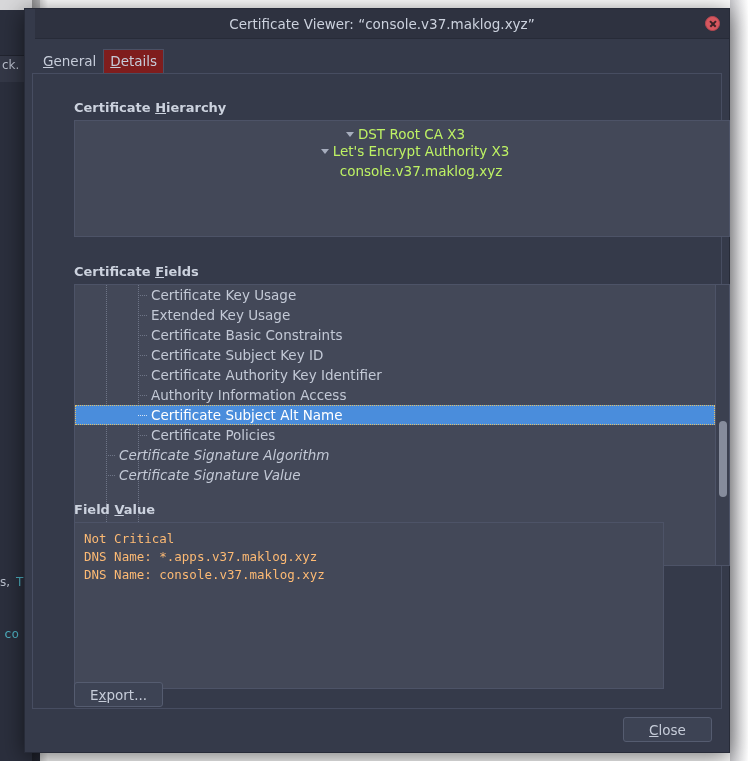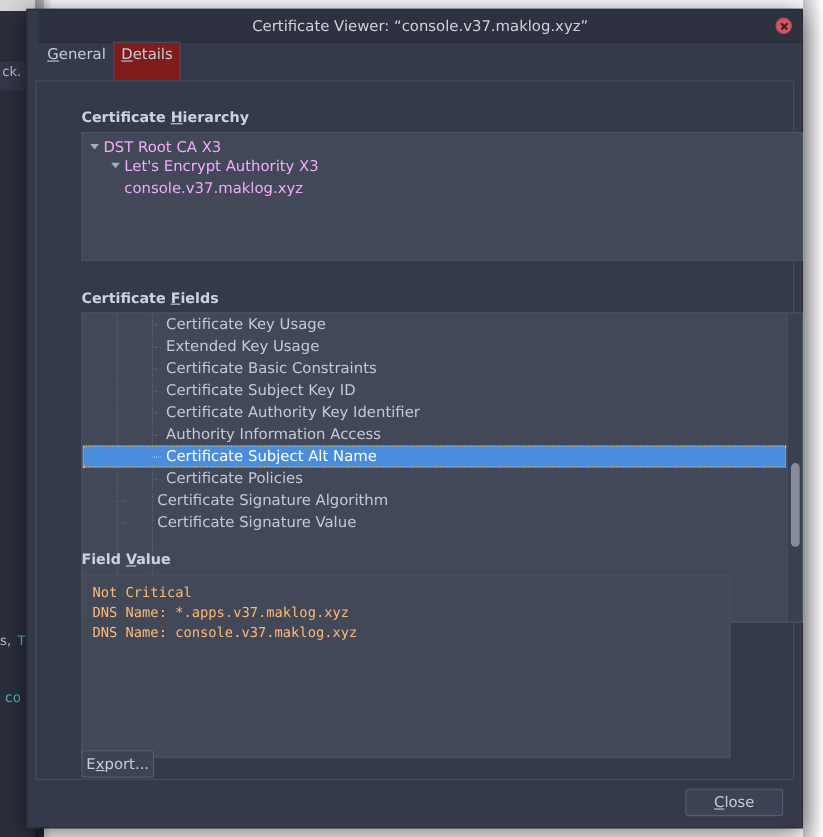--- a/index.html
+++ b/index.html
@@ -93,21 +93,21 @@
   #close-x::before { transform: rotate(45deg); }
   #close-x::after  { transform: rotate(-45deg); }
 
   
   #tabstrip {
     position: absolute; left: 11px; top: 39px;
     height: 26px;
     display: flex; align-items: flex-end;
   }
   .tab {
-    padding: 3px 6px 15px 6px;
+    padding: 3px 6px 4px 6px;
     font-size: 13.5px;
     color: #c6ccd9;
     cursor: pointer;
     border: 1px solid transparent;
     border-bottom: none;
     background: transparent;
     line-height: 17px;
   }
   .tab.selected {
     border-color: #4a5064;
@@ -138,24 +138,25 @@
     position: relative;
     overflow: hidden;
   }
 
   
   #hierarchy { left: 41px; top: 26px; width: 656px; }
   #hier-box { height: 117px; }
   .hrow {
     position: relative;
     font-size: 13.5px;
-    color: #f0abfc;
+    color: #bef264;
     line-height: 20px;
     height: 20px;
     white-space: nowrap;
+    text-align: center;
   }
   .hrow .tri {
     display: inline-block;
     width: 0; height: 0;
     border-left: 4.5px solid transparent;
     border-right: 4.5px solid transparent;
     border-top: 5px solid #a6adbd;
     vertical-align: middle;
     margin-right: 4px;
     margin-bottom: 2px;
@@ -187,21 +188,21 @@
   }
   .frow .tick {
     position: absolute;
     width: 9px; height: 1px;
     top: 10px;
     background-image: linear-gradient(to right, #6e7587 50%, transparent 50%);
     background-size: 2px 1px;
   }
   .frow.depth2 { padding-left: 76px; }
   .frow.depth2 .tick { left: 63px; }
-  .frow.depth1 { padding-left: 68px; }
+  .frow.depth1 { padding-left: 44px; font-style: italic; }
   .frow.depth1 .tick { left: 31px; }
   .frow.selected {
     background: #4a8ddc;
     color: #ffffff;
     outline: 1px dotted #e0c06a;
     outline-offset: -1px;
   }
   .frow.selected .tick {
     background-image: linear-gradient(to right, #d7e4f5 50%, transparent 50%);
   }
@@ -229,21 +230,21 @@
     font-family: "DejaVu Sans Mono", "Liberation Mono", monospace;
     font-size: 12.5px;
     line-height: 18px;
     color: #fdba74;
     white-space: pre;
   }
 
   
   #export-btn {
     position: absolute; left: 41px; top: 608px;
-    width: 66px; height: 25px;
+    width: 89px; height: 25px;
     background: #3d4354;
     border: 1px solid #555c70;
     border-radius: 3px;
     color: #c6ccd9;
     font-size: 13.5px;
     font-family: "DejaVu Sans", "Liberation Sans", sans-serif;
     cursor: pointer;
     padding: 0;
   }
 

